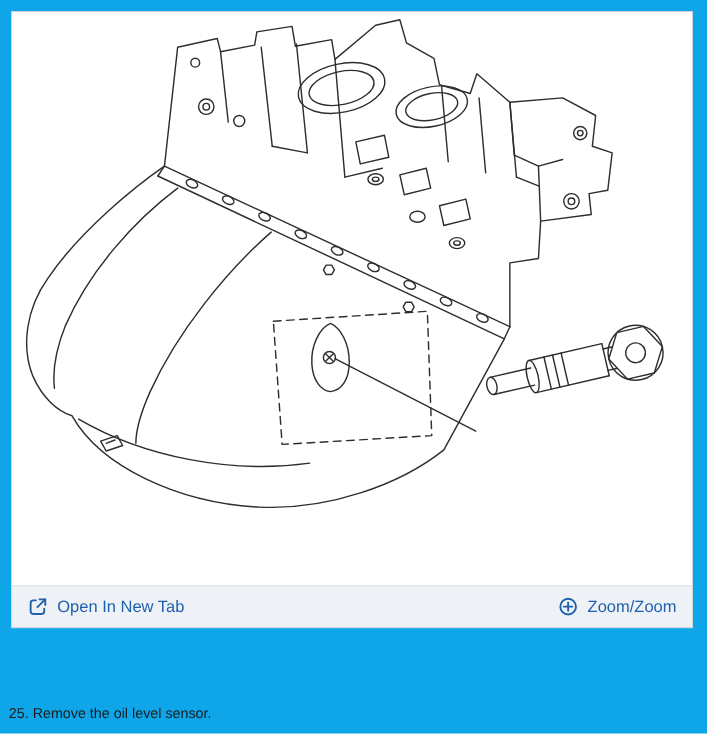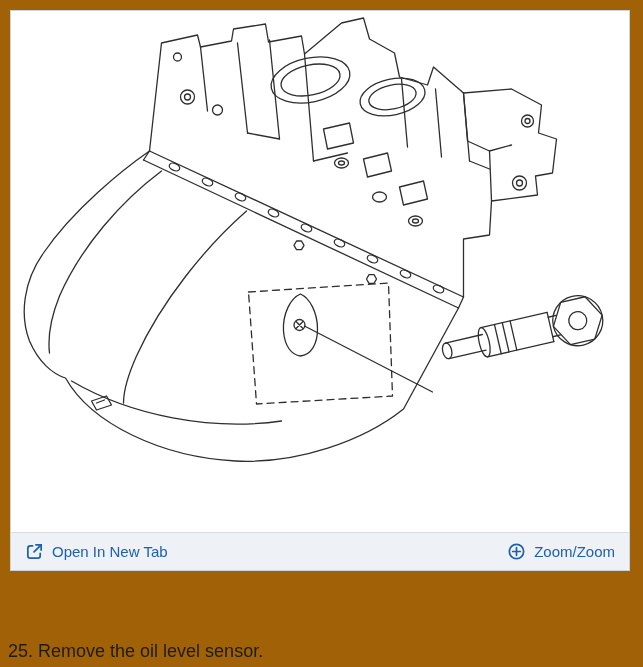--- a/index.html
+++ b/index.html
@@ -1,20 +1,20 @@
 <!DOCTYPE html>
 <html><head>
 <meta charset="utf-8">
 <style>
   * { margin:0; padding:0; box-sizing:border-box; }
   html,body { background:#ffffff; }
   .page {
     position:relative;
     width:643px; height:667px;
-    background:#a16207;
+    background:#0ea5e9;
     font-family:"Liberation Sans", sans-serif;
     overflow:hidden;
   }
   .viewer {
     position:absolute; left:10px; top:10px;
     width:620px; height:561px;
     border:1px solid #ccd3db;
     background:#ffffff;
     display:flex; flex-direction:column;
   }
@@ -37,21 +37,21 @@
     display:inline-flex; align-items:center; gap:8px;
     color:#1d60ac;
     font-size:15px;
     text-decoration:none;
     cursor:pointer;
     line-height:1;
   }
   .tool-link svg { display:block; }
   .caption {
     position:absolute; left:8px; top:641px;
-    font-size:18px;
+    font-size:13px;
     color:#1c1c1c;
   }
 </style>
 </head>
 <body>
 
 <div class="page">
 
   <div class="viewer">
 

